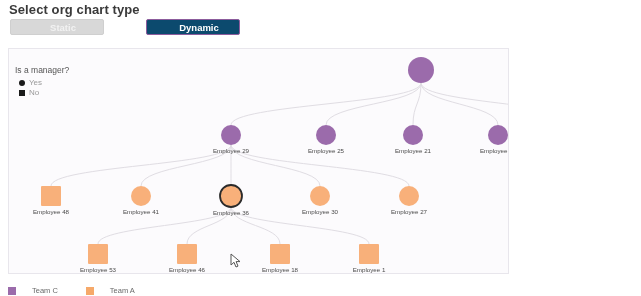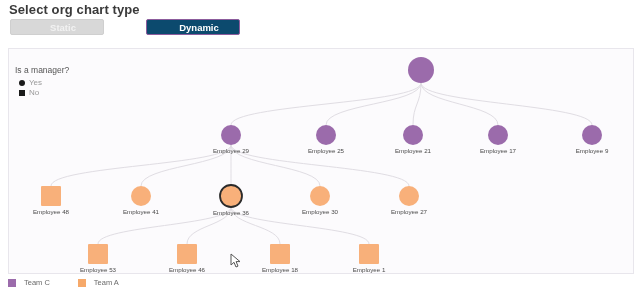--- a/index.html
+++ b/index.html
@@ -57,21 +57,21 @@
     background: #0c4a6e;
     color: #ffffff;
     border: 1px solid #8c5c9c;
   }
 
   
   #chart-panel {
     position: absolute;
     left: 8px;
     top: 48px;
-    width: 626px;
+    width: 501px;
     height: 226px;
     background: #fcfbfd;
     border: 1px solid #e8e6ec;
     box-sizing: border-box;
     overflow: hidden;
   }
 
   #chart-svg {
     position: absolute;
     left: 0;
@@ -130,21 +130,22 @@
     position: absolute;
     left: 8px;
     top: 278px;
     display: flex;
     gap: 28px;
     align-items: center;
   }
   .team-item {
     display: flex;
     align-items: flex-end;
-    gap: 8px;
+    gap: 16px;
+    margin-top: 8px;
   }
   .team-swatch {
     width: 8px;
     height: 8px;
     display: inline-block;
   }
   .team-name {
     font-size: 7.5px;
     color: #6a6a6a;
   }

